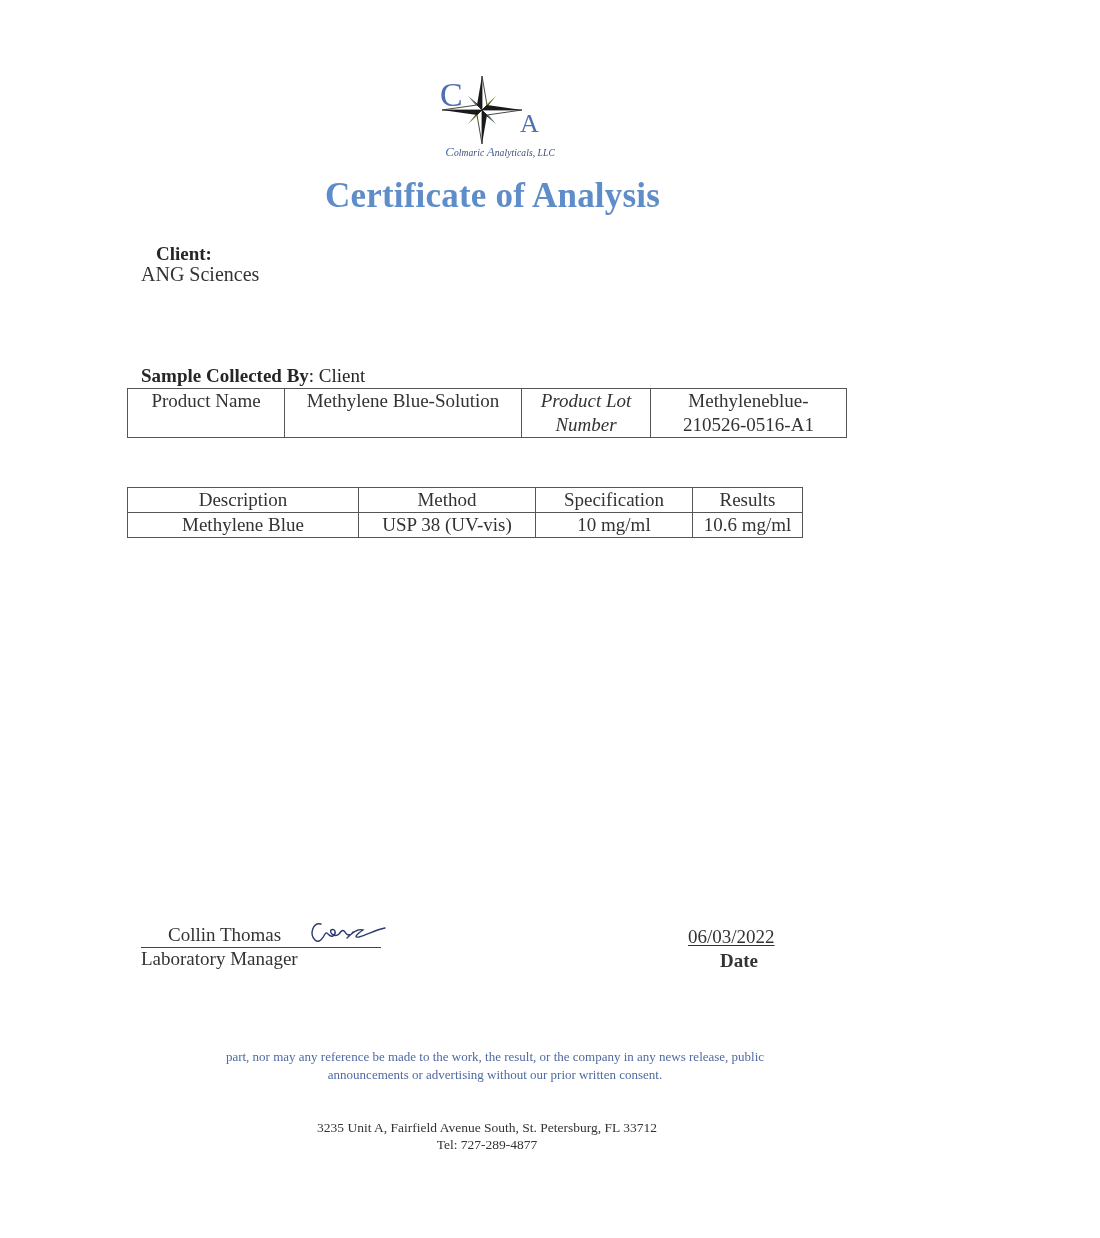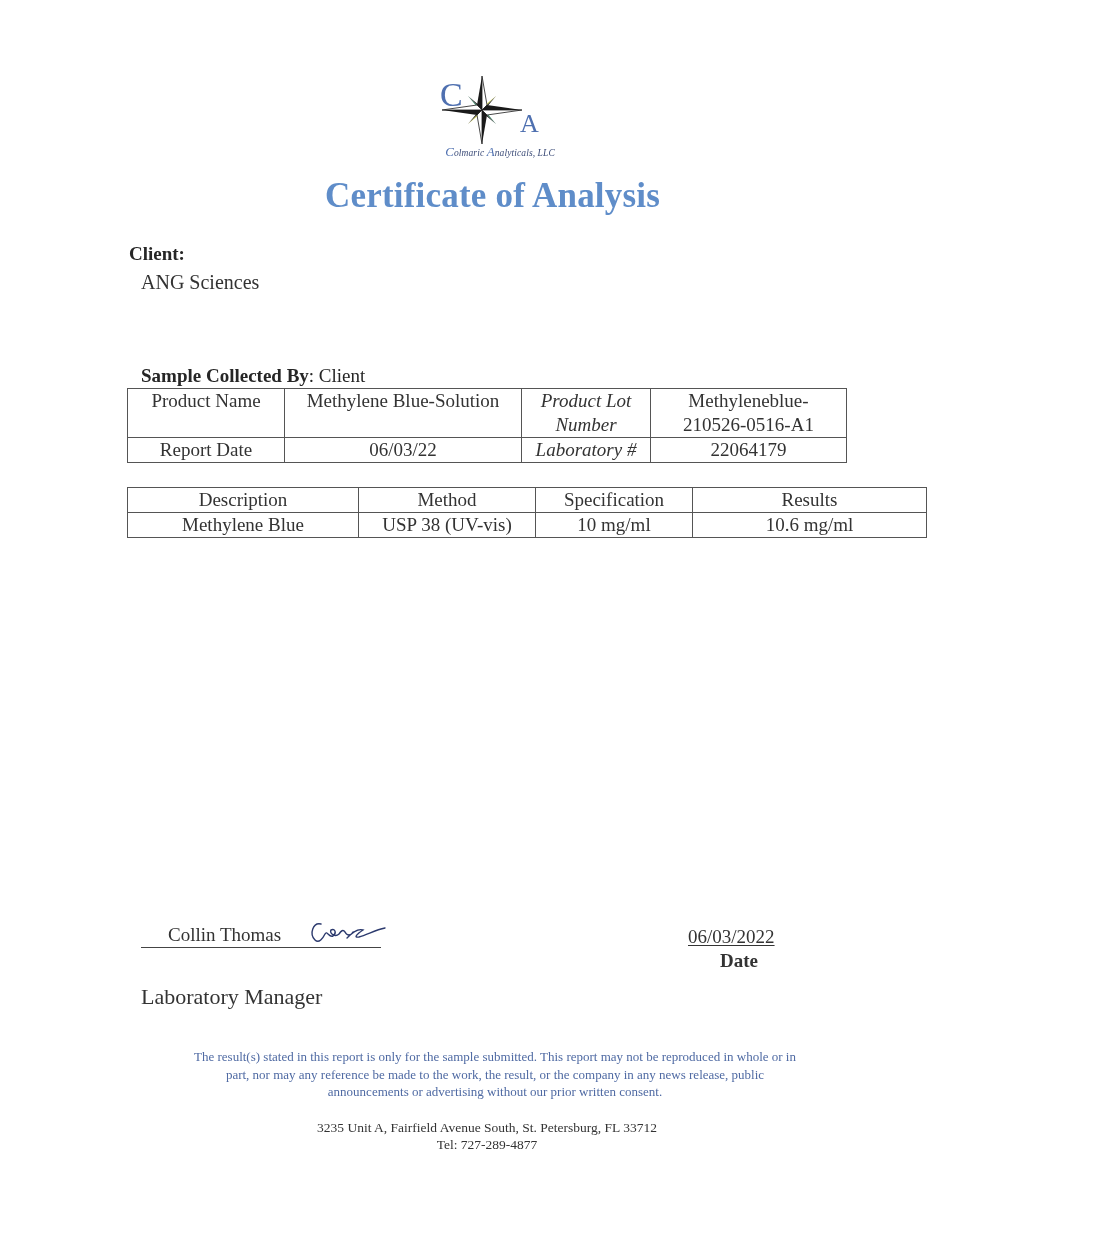--- a/index.html
+++ b/index.html
@@ -36,25 +36,25 @@
     .title {
       left: 0; width: 985px; top: 176px;
       text-align: center;
       font-size: 35px;
       font-weight: bold;
       color: #5f8dc9;
       letter-spacing: 0.2px;
     }
 
     .client-label {
-      left: 129px; top: 243px;
+      left: 156px; top: 243px;
       font-size: 19px; font-weight: bold; color: #262626;
     }
     .client-value {
-      left: 141px; top: 271px;
+      left: 141px; top: 263px;
       font-size: 20px; color: #333;
     }
 
     .collected {
       left: 141px; top: 365px;
       font-size: 19px; color: #262626;
     }
     .collected b { font-weight: bold; }
 
     table.grid {
@@ -69,36 +69,36 @@
       vertical-align: top;
       padding: 0 6px;
       line-height: 24px;
     }
 
     .t1 { left: 127px; top: 388px; width: 720px; }
     .t1 td:nth-child(1) { width: 144px; }
     .t1 td:nth-child(2) { width: 224px; }
     .t1 td:nth-child(3) { width: 116px; font-style: italic; }
 
-    .t2 { left: 127px; top: 487px; width: 800px; border-radius: 17px; }
+    .t2 { left: 127px; top: 487px; width: 676px; border-radius: 17px; }
     .t2 td:nth-child(1) { width: 218px; }
     .t2 td:nth-child(2) { width: 164px; }
     .t2 td:nth-child(3) { width: 144px; }
 
     .sig-name {
       left: 141px; top: 924px; width: 240px;
       font-size: 19px; color: #333;
       border-bottom: 1.2px solid #444;
       height: 23px;
     }
     .sig-name span.name { position: absolute; left: 27px; top: 0; }
     .sig-mark { position: absolute; left: 166px; top: -6px; }
     .sig-role {
       left: 141px; top: 948px;
-      font-size: 22px; color: #333; margin-top: 36px;
+      font-size: 19px; color: #333;
     }
     .date-value {
       left: 688px; top: 926px;
       font-size: 19px; color: #333;
       text-decoration: underline;
       text-underline-offset: 2px;
       text-align: right;
     }
     .date-label {
       left: 720px; top: 950px;
@@ -171,26 +171,20 @@
     <td>Product Name</td>
     <td>Methylene Blue-Solution</td>
     <td>
       <div>Product Lot</div>
       <div>Number</div>
     </td>
     <td>
       <div>Methyleneblue-</div>
       <div>210526-0516-A1</div>
     </td>
-  </tr>
-  <tr>
-    <td>Report Date</td>
-    <td>06/03/22</td>
-    <td>Laboratory #</td>
-    <td>22064179</td>
   </tr>
 </tbody>
   </table>
 
 <table class="grid t2">
   <tbody>
       <tr>
     <td>Description</td>
     <td>Method</td>
     <td>Specification</td>
@@ -210,20 +204,19 @@
   <svg class="sig-mark" width="80" height="30" viewBox="0 0 80 30">
     <path d="M14 6 C6 4, 2 16, 8 22 C12 26, 16 20, 18 16 C20 12, 22 20, 26 18 C30 15, 28 10, 24 12 C22 15, 28 20, 32 16 C34 13, 36 11, 38 14 C40 18, 44 18, 46 14 M40 20 C44 16, 50 10, 56 12 C50 16, 46 20, 52 19 C60 17, 68 12, 78 10" fill="none" stroke="#2c3a6e" stroke-width="1.4" stroke-linecap="round"></path>
   </svg>
 </div>
 <div class="abs sig-role">Laboratory Manager</div>
 
 <div class="abs date-value">06/03/2022</div>
 <div class="abs date-label">Date</div>
 
 <div class="abs disclaimer">
-  <div>The result(s) stated in this report is only for the sample submitted. This report may not be reproduced in whole or in</div>
   <div>part, nor may any reference be made to the work, the result, or the company in any news release, public</div>
   <div>announcements or advertising without our prior written consent.</div>
 </div>
 <div class="abs address">
   <div>3235 Unit A, Fairfield Avenue South, St. Petersburg, FL 33712</div>
   <div>Tel: 727-289-4877</div>
 </div>
 
 </body></html>

